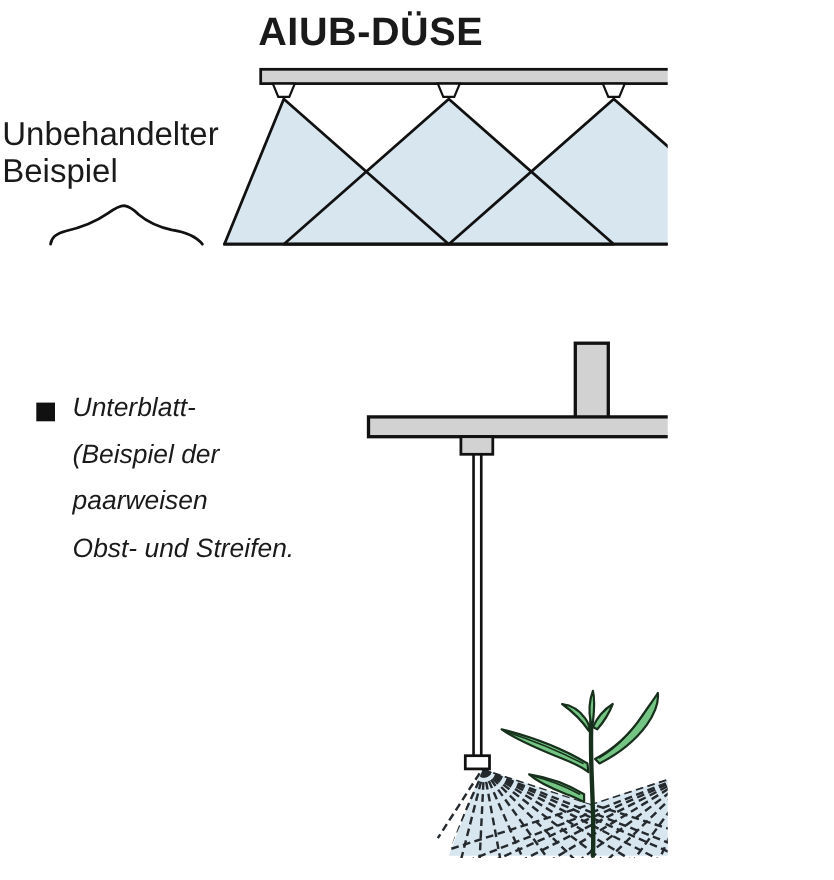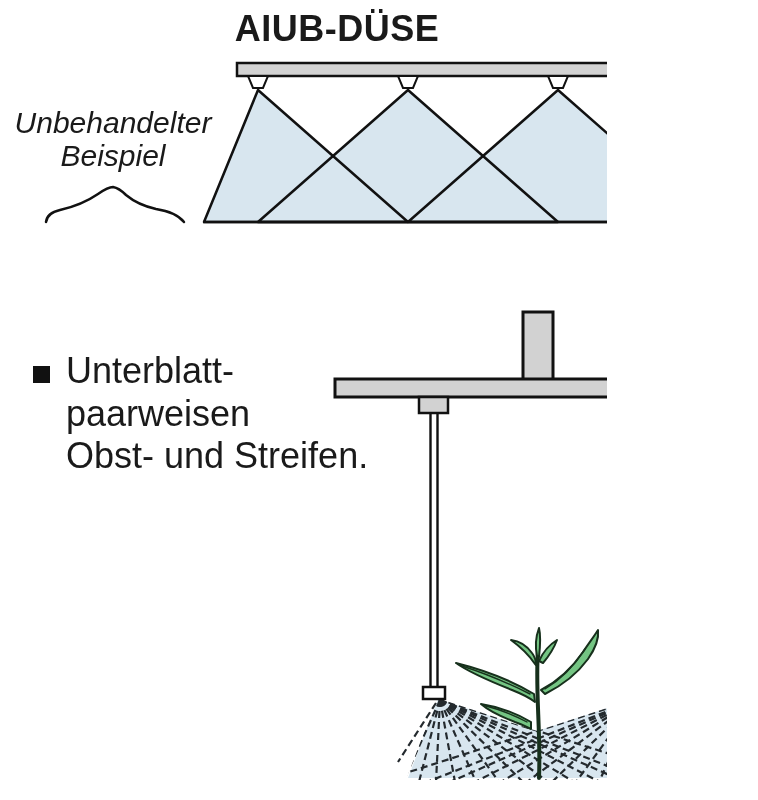--- a/index.html
+++ b/index.html
@@ -8,26 +8,26 @@
     font-family:"Liberation Sans", sans-serif;color:var(--text,#1a1a1a);
   }
   .abs{position:absolute;}
   #diagram-svg{position:absolute;left:0;top:0;width:758px;height:800px;}
 
   .title{
     left:187px;top:8px;width:300px;text-align:center;
     font-size:36px;font-weight:bold;letter-spacing:0.5px;
   }
   .strip-label{
-    left:2px;top:106px;width:222px;text-align:center;
-    font-size:30px;line-height:33px;font-style:italic;
+    left:2px;top:106px;width:222px;
+    font-size:30px;line-height:33px;
   }
   .caption{
     left:66px;top:350px;width:360px;
-    font-size:36px;line-height:42.5px;
+    font-size:24px;line-height:42.5px;font-style:italic;
   }
   .bullet-marker{
     left:33px;top:366px;width:17px;height:17px;background:var(--outline,#111);
   }
 
   
   .metal{fill:var(--metal-gray,#d2d2d2);stroke:var(--outline,#111);}
   .white-part{fill:#ffffff;stroke:var(--outline,#111);}
   .cone{fill:var(--spray-fill,#d8e6ef);stroke:none;}
   .cone-edge{fill:none;stroke:var(--outline,#111);stroke-width:2.5;stroke-linejoin:round;}
@@ -146,17 +146,18 @@
 
   <div class="abs strip-label">
     <div>Unbehandelter</div>
     <div>Beispiel</div>
   </div>
 
   <div class="abs bullet-marker"></div>
 
   <div class="abs caption">
     <div>Unterblatt-</div>
+    <div>(Beispiel der</div>
     <div>paarweisen</div>
     <div>Obst- und Streifen.</div>
   </div>
 
 </div>
 
 </body></html>

